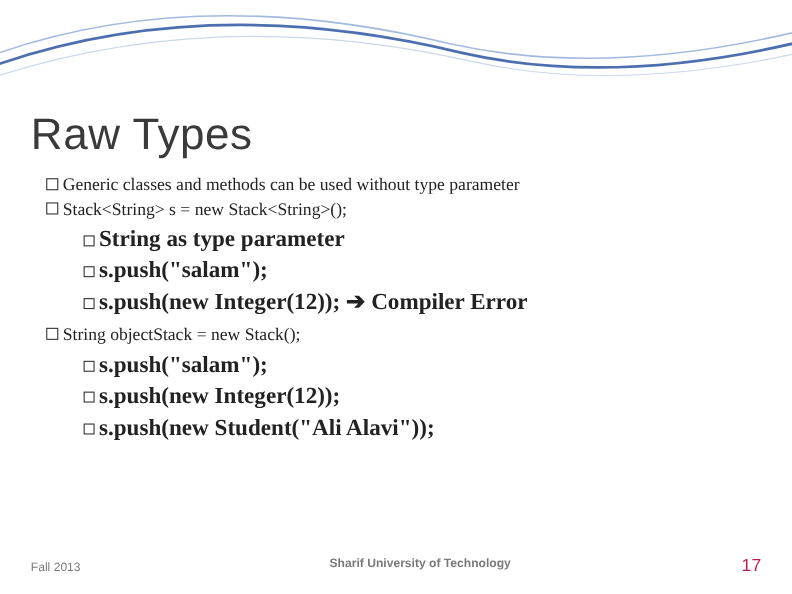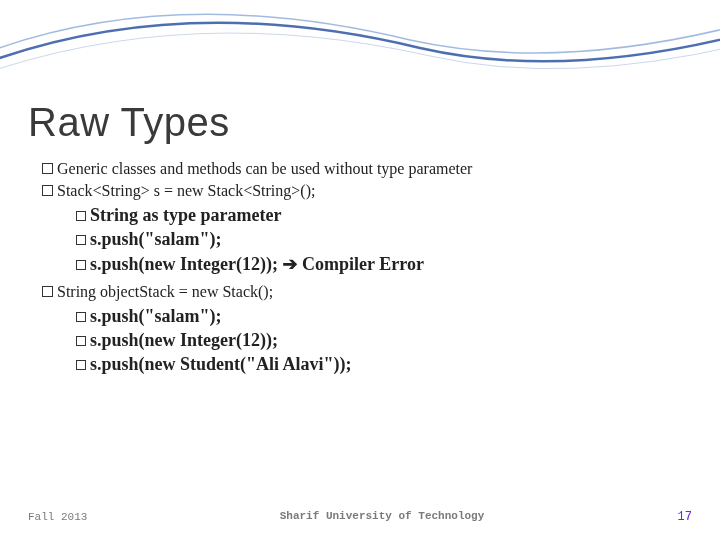--- a/index.html
+++ b/index.html
@@ -48,21 +48,21 @@
     width: 11px;
     height: 11px;
     border: 1.5px solid #333;
     margin-right: 4px;
     position: relative;
     top: 0px;
   }
   .lvl2 {
     font-family: Georgia, 'Times New Roman', serif;
     font-weight: bold;
-    font-size: 18px;
+    font-size: 21px;
     color: #222;
     line-height: 1.35;
     margin-left: 48px;
     text-indent: -14px;
     padding-left: 14px;
   }
   .lvl2 .box {
     width: 10px;
     height: 10px;
   }
@@ -71,34 +71,34 @@
     font-family: Arial, sans-serif;
   }
   .footer {
     position: absolute;
     bottom: 16px;
     left: 28px;
     right: 28px;
     display: flex;
     justify-content: space-between;
     align-items: baseline;
-    font-family: Liberation Mono, monospace;
+    font-family: Liberation Sans, sans-serif;
     font-size: 11px;
     color: #7a7a7a;
   }
   .footer-center {
     position: absolute;
     left: 50%;
     transform: translateX(-50%);
     font-weight: bold;
     padding-left: 44px;
   }
   .pagenum {
-    color: #6d28d9;
-    font-size: 12px;
+    color: #be185d;
+    font-size: 16px;
   }
 </style>
 </head>
 <body>
 
 <svg class="swoosh" viewBox="0 0 720 100" preserveAspectRatio="none">
   <path d="M -20 65 Q 180 -10 420 48 Q 560 80 740 35" stroke="#3a5fa8" stroke-width="2.5" fill="none" opacity="0.9"></path>
   <path d="M -20 55 Q 170 -18 410 40 Q 555 72 740 25" stroke="#7a9cd4" stroke-width="1.5" fill="none" opacity="0.7"></path>
   <path d="M -20 75 Q 190 2 430 56 Q 565 86 740 45" stroke="#a8bde0" stroke-width="1" fill="none" opacity="0.6"></path>
 </svg>

